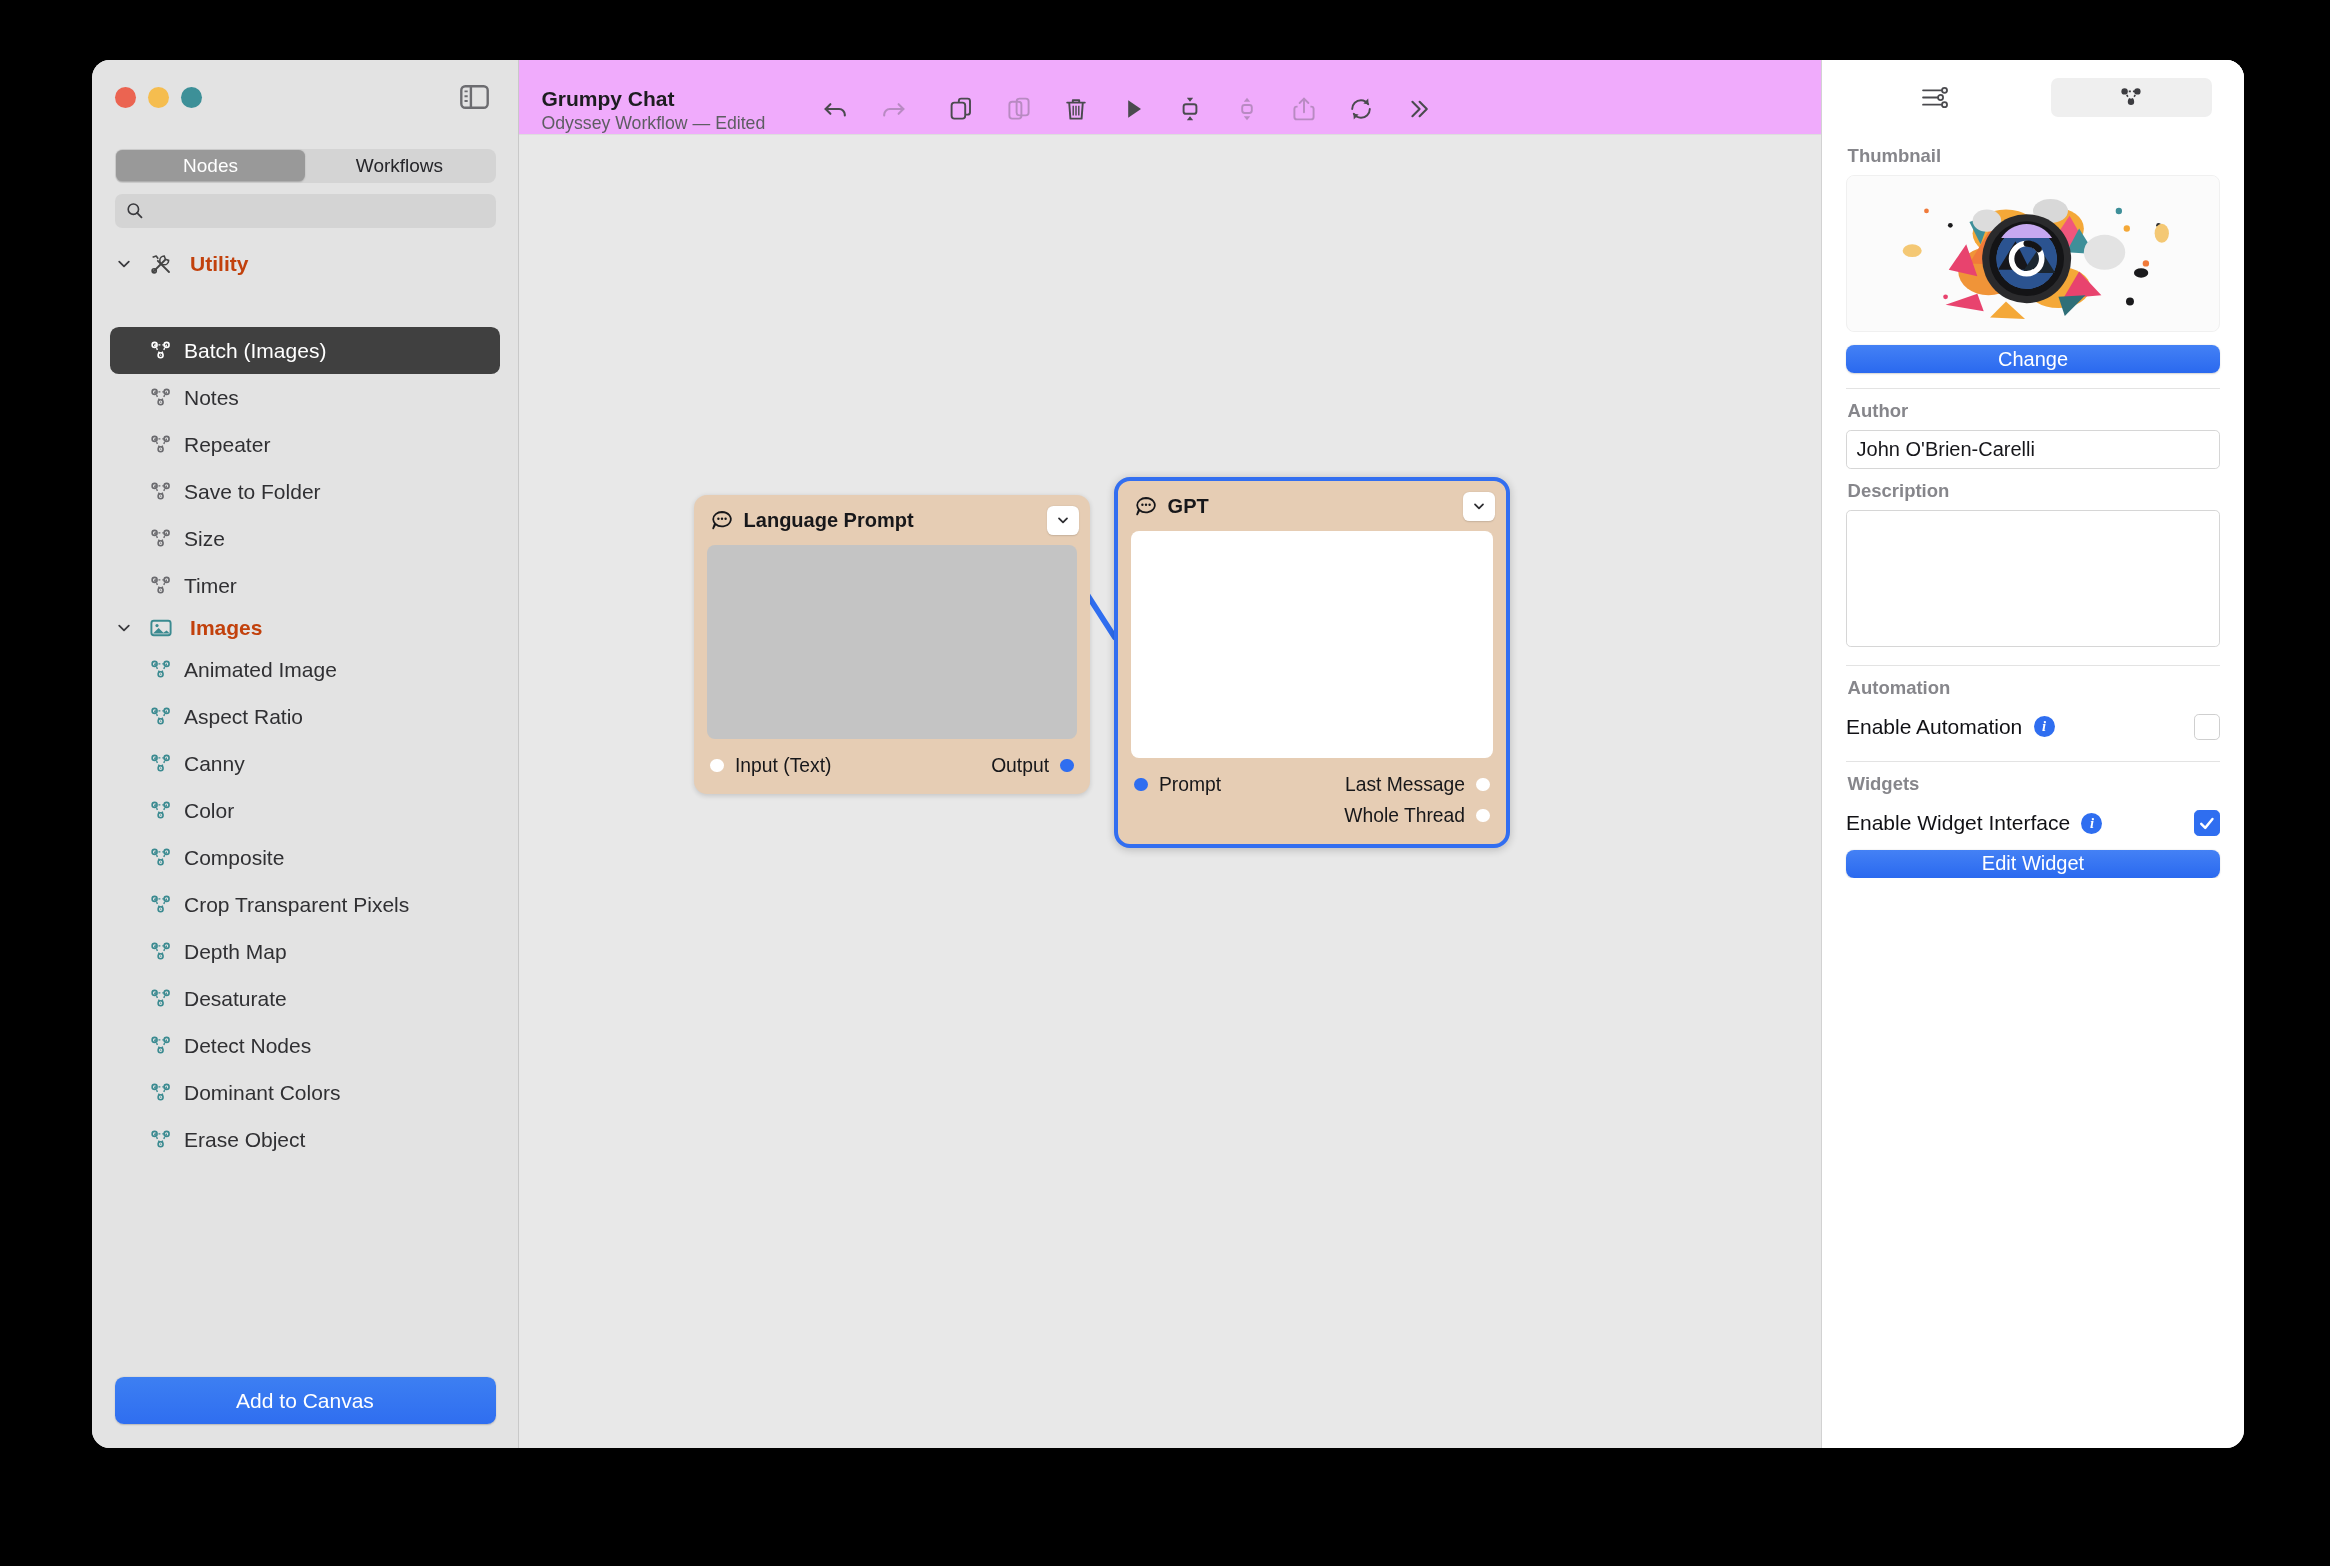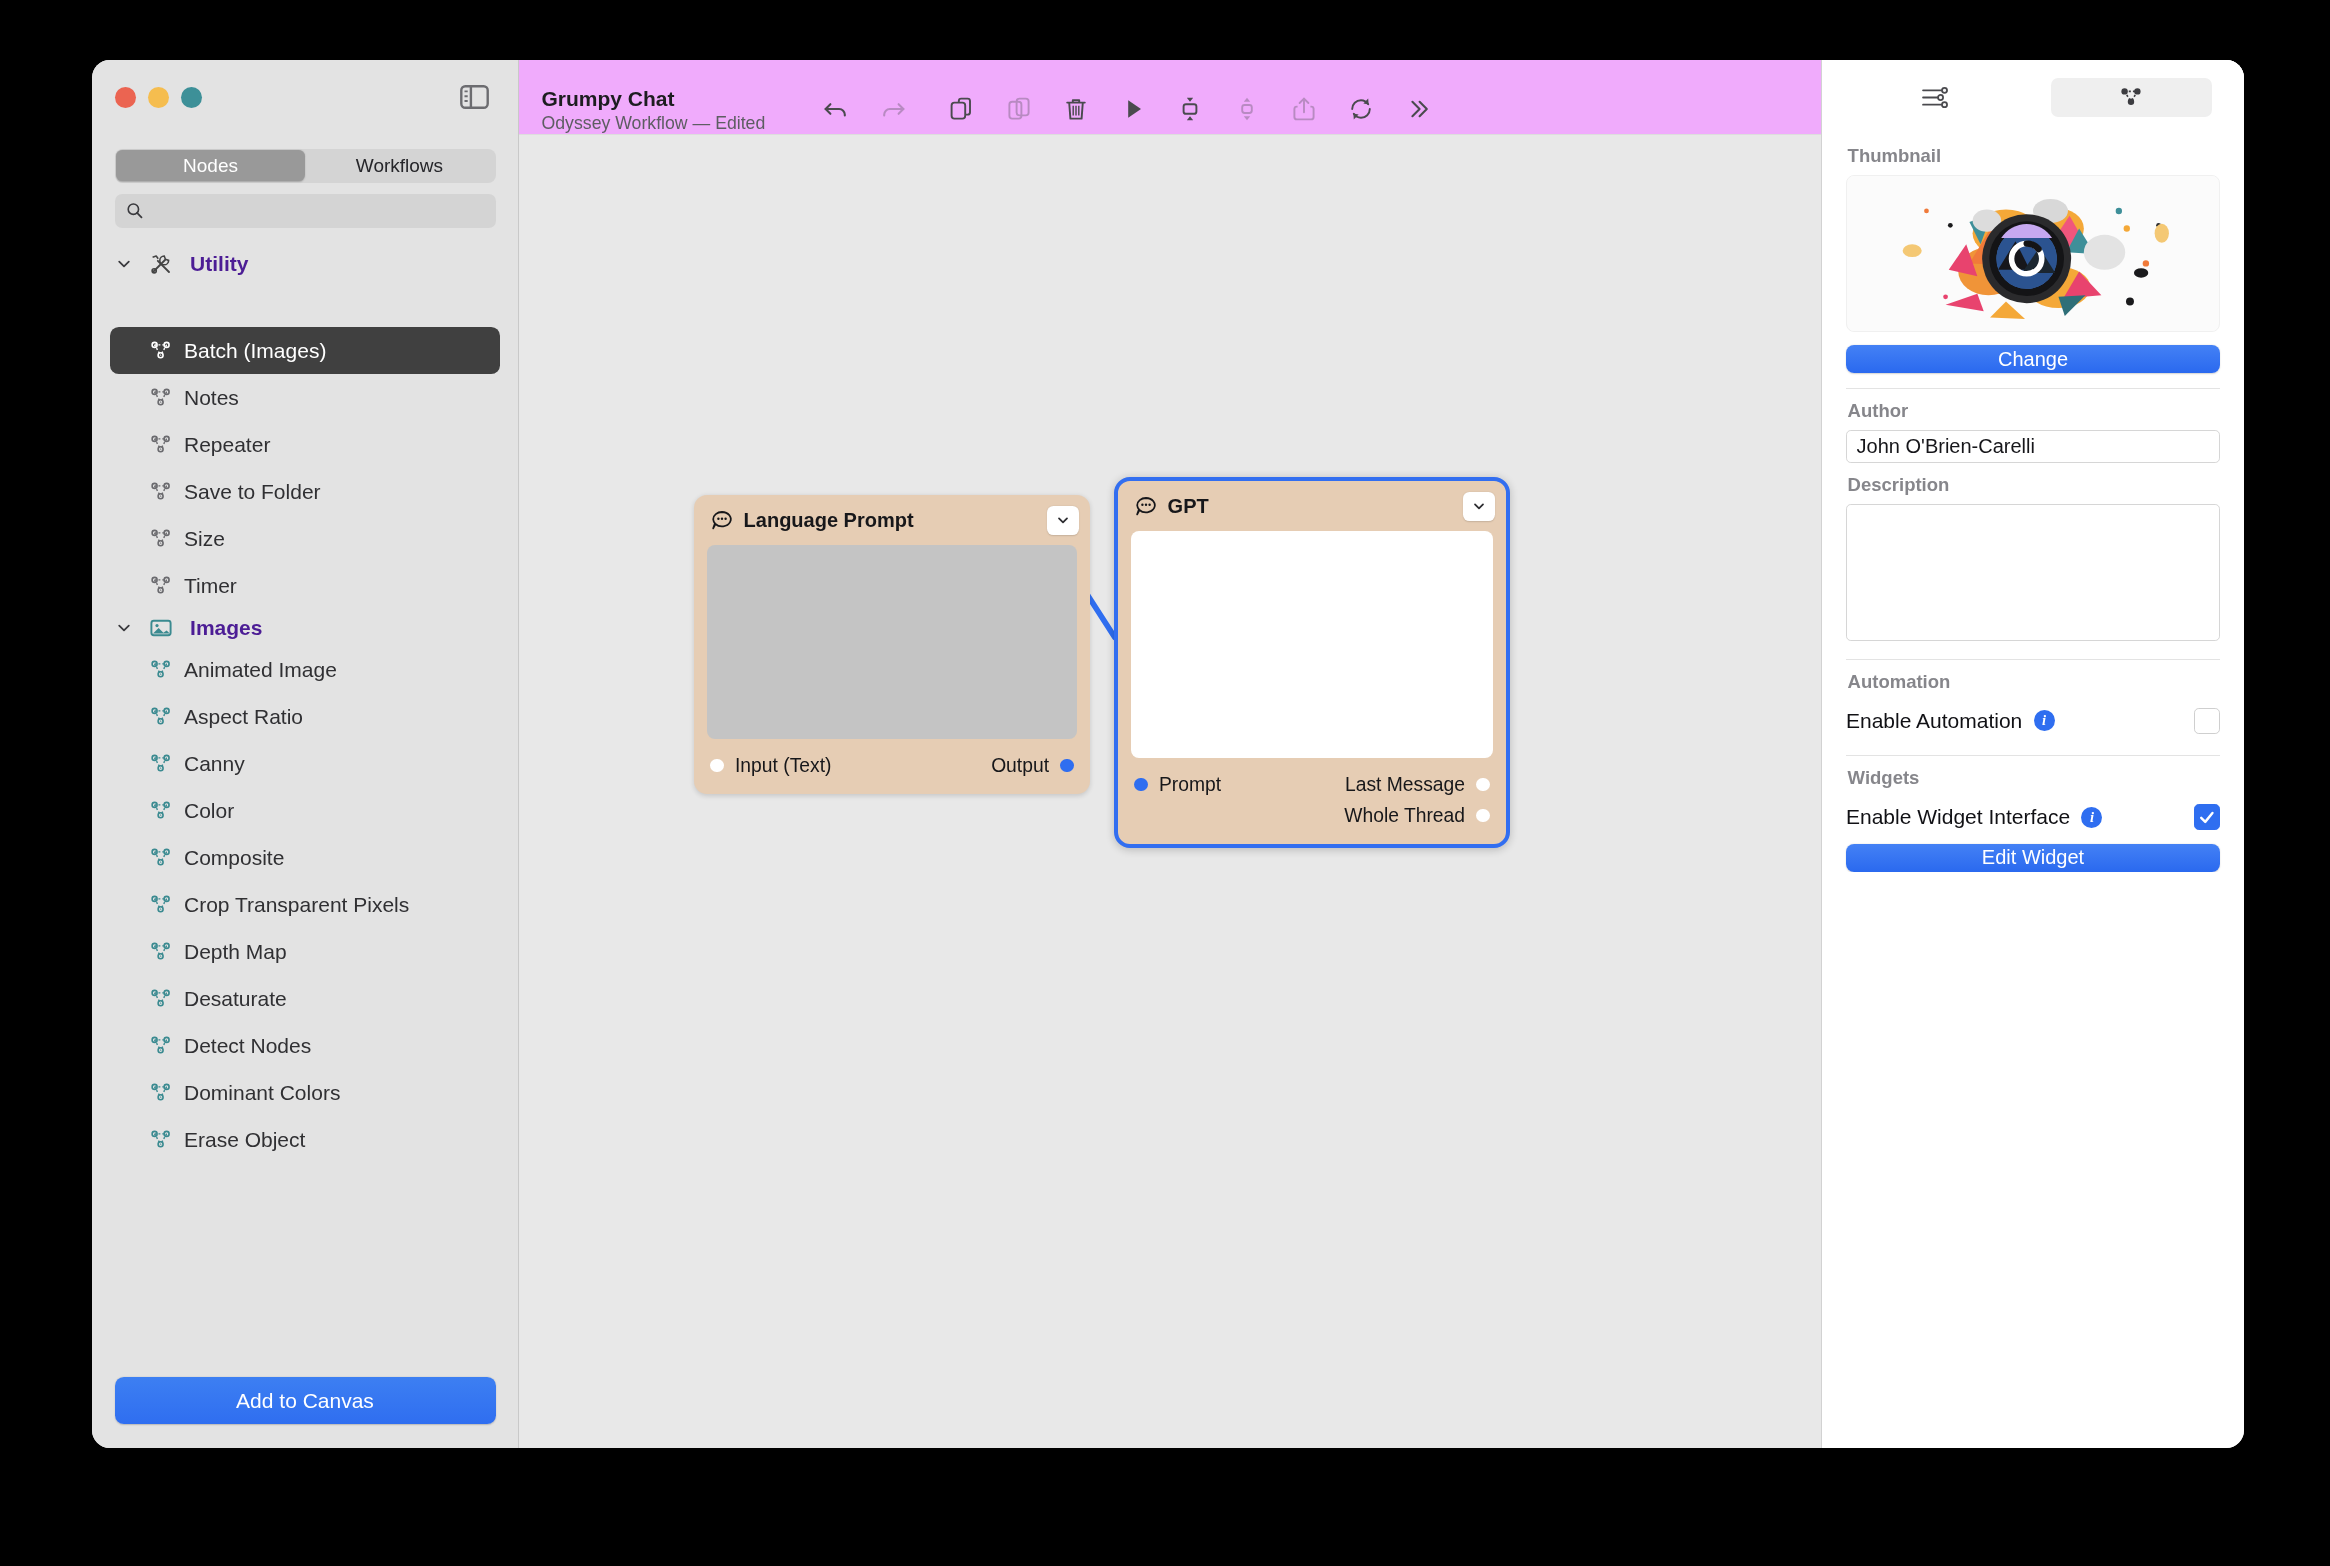--- a/index.html
+++ b/index.html
@@ -97,21 +97,21 @@
     flex: 1;
     overflow: hidden;
     padding: 17.7px 17.7px 0 17.7px;
   }
   .group-head {
     display: flex; align-items: center;
     gap: 17px;
     padding: 6.4px 0 6.4px 6.4px;
     font-size: 21px;
     font-weight: bold;
-    color: #4c1d95;
+    color: #c2410c;
     cursor: pointer;
   }
   .chev {
     width: 16px; height: 16px; flex-shrink: 0;
   }
   .g-icon { width: 24px; height: 24px; flex-shrink: 0; display:block; }
   .item {
     display: flex; align-items: center;
     gap: 11.3px;
     height: 47px;
@@ -275,21 +275,21 @@
     background: linear-gradient(180deg,#4481f5 0%, #2a69ef 100%);
     border: none; border-radius: 8px;
     color: #fff; font-size: 20px;
     font-family: "Liberation Sans", sans-serif;
     cursor: pointer;
     margin-top: 13px;
     box-shadow: 0 0.8px 1.6px rgba(0,0,0,0.18);
   }
   .divider { height: 0.8px; background: #e3e3e3; margin: 14.5px 0 3.2px 0; }
   .txtfield {
-    width: 100%; height: 33px;
+    width: 100%; height: 39px;
     border: 0.8px solid #d6d6d6; border-radius: 4.8px;
     background: #fff;
     font-size: 20px; color: #16161a;
     padding: 0 9.6px; box-sizing: border-box;
     font-family: "Liberation Sans", sans-serif;
     outline: none;
   }
   .txtarea {
     width: 100%; height: 137px;
     border: 0.8px solid #d6d6d6; border-radius: 4.8px;

